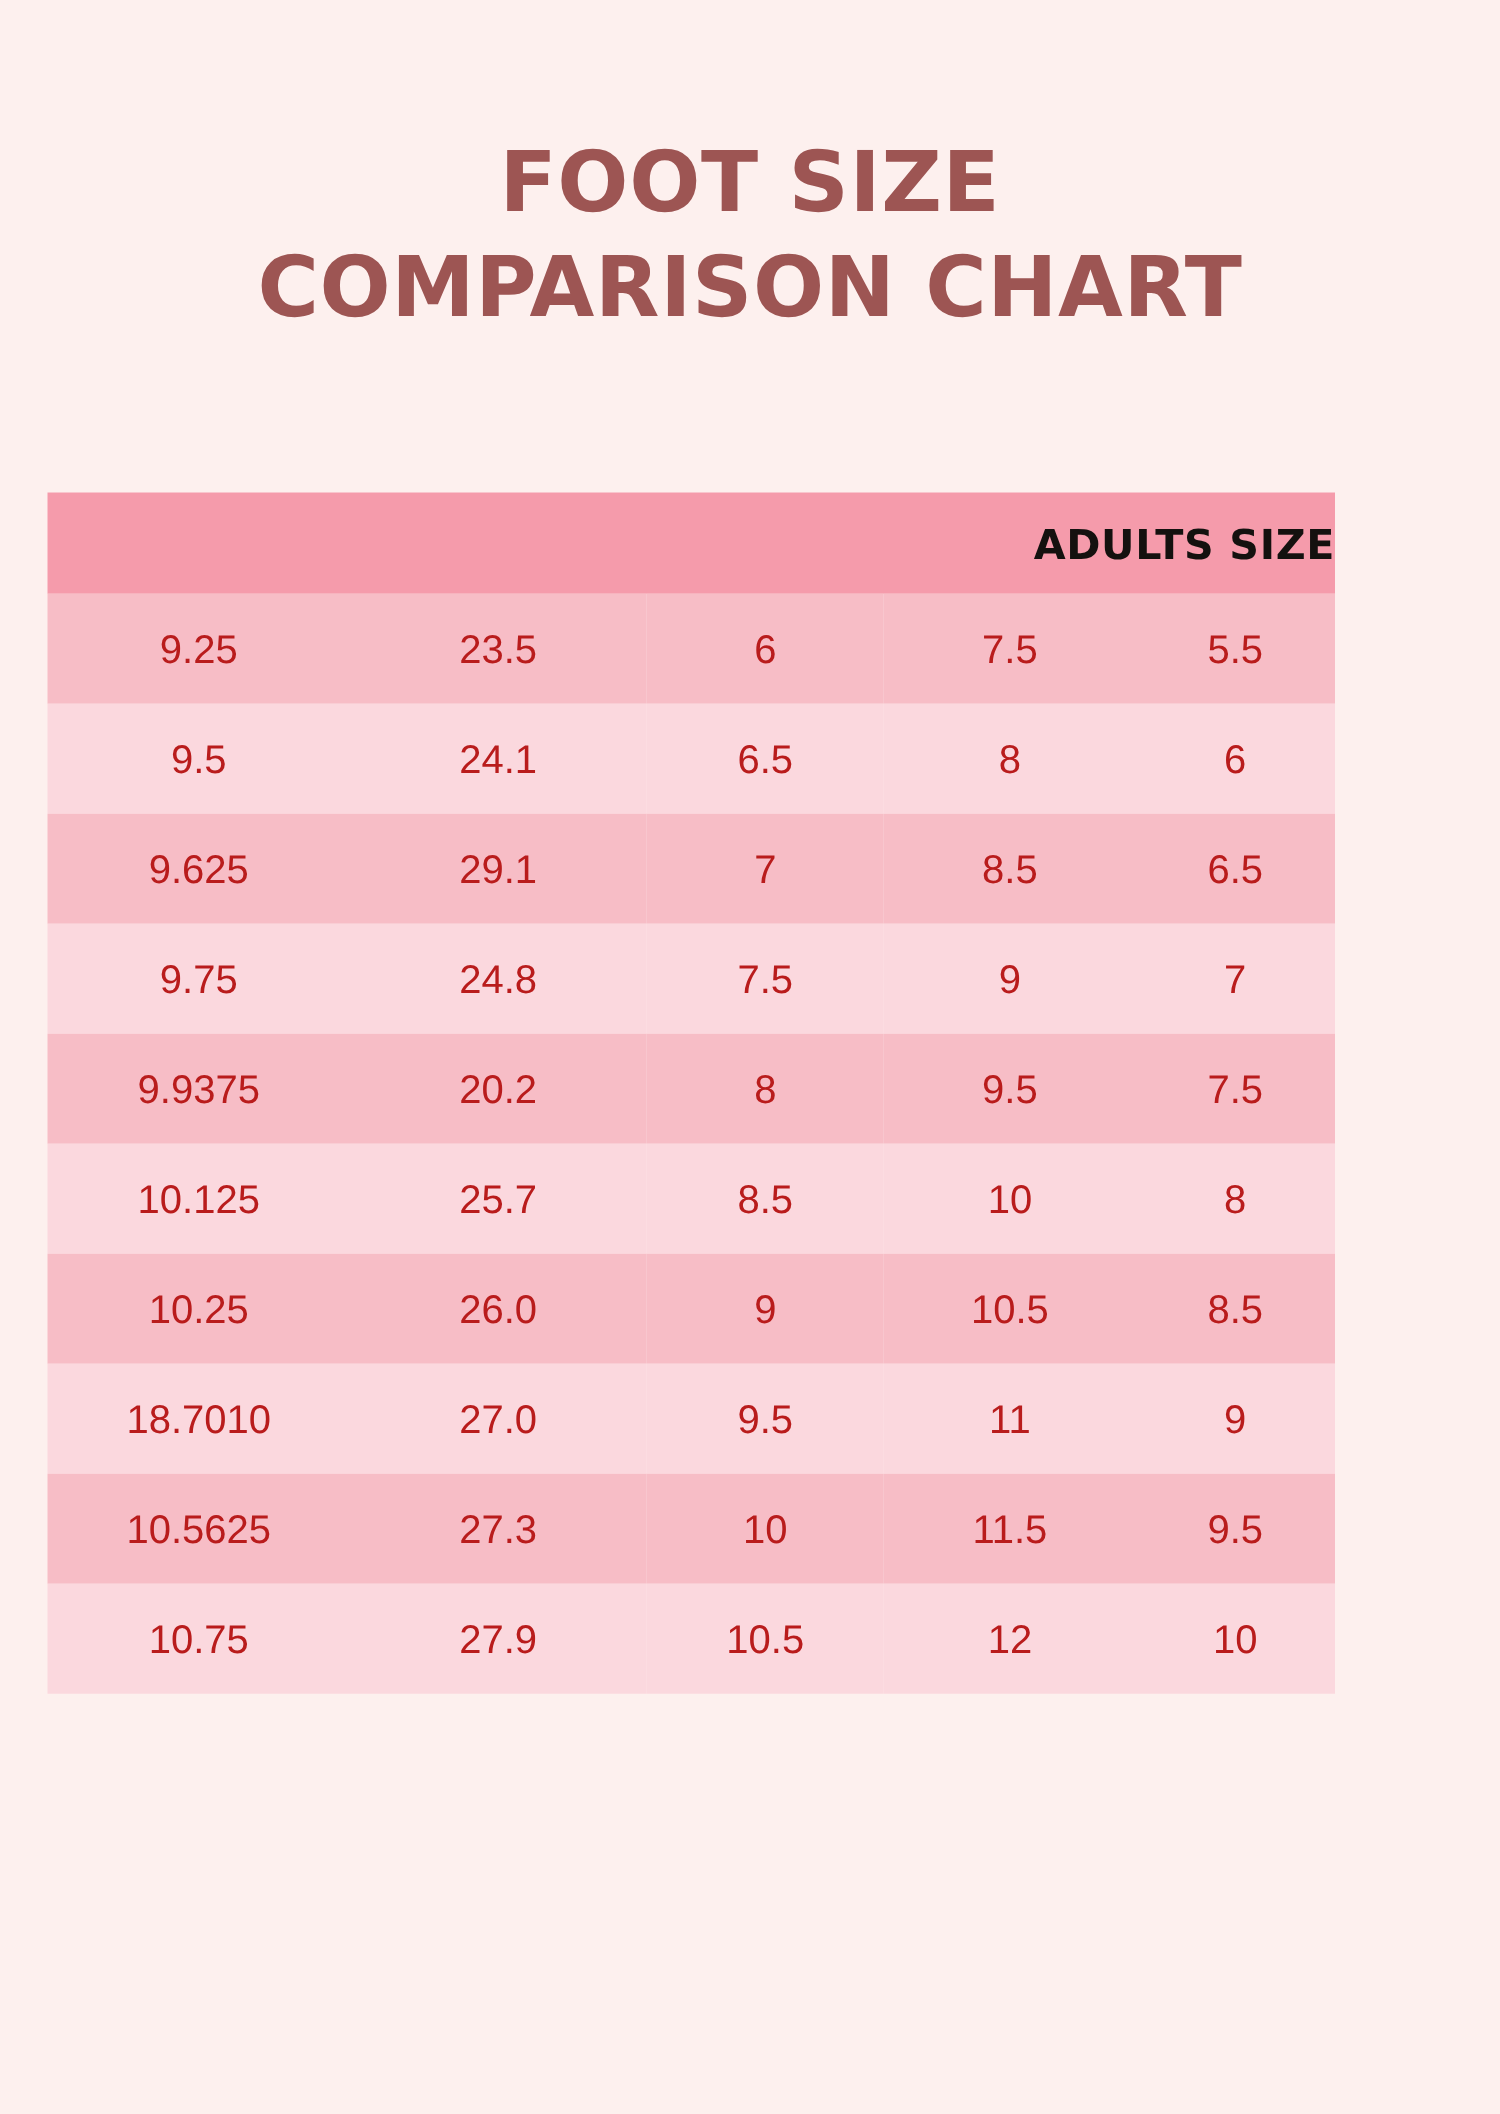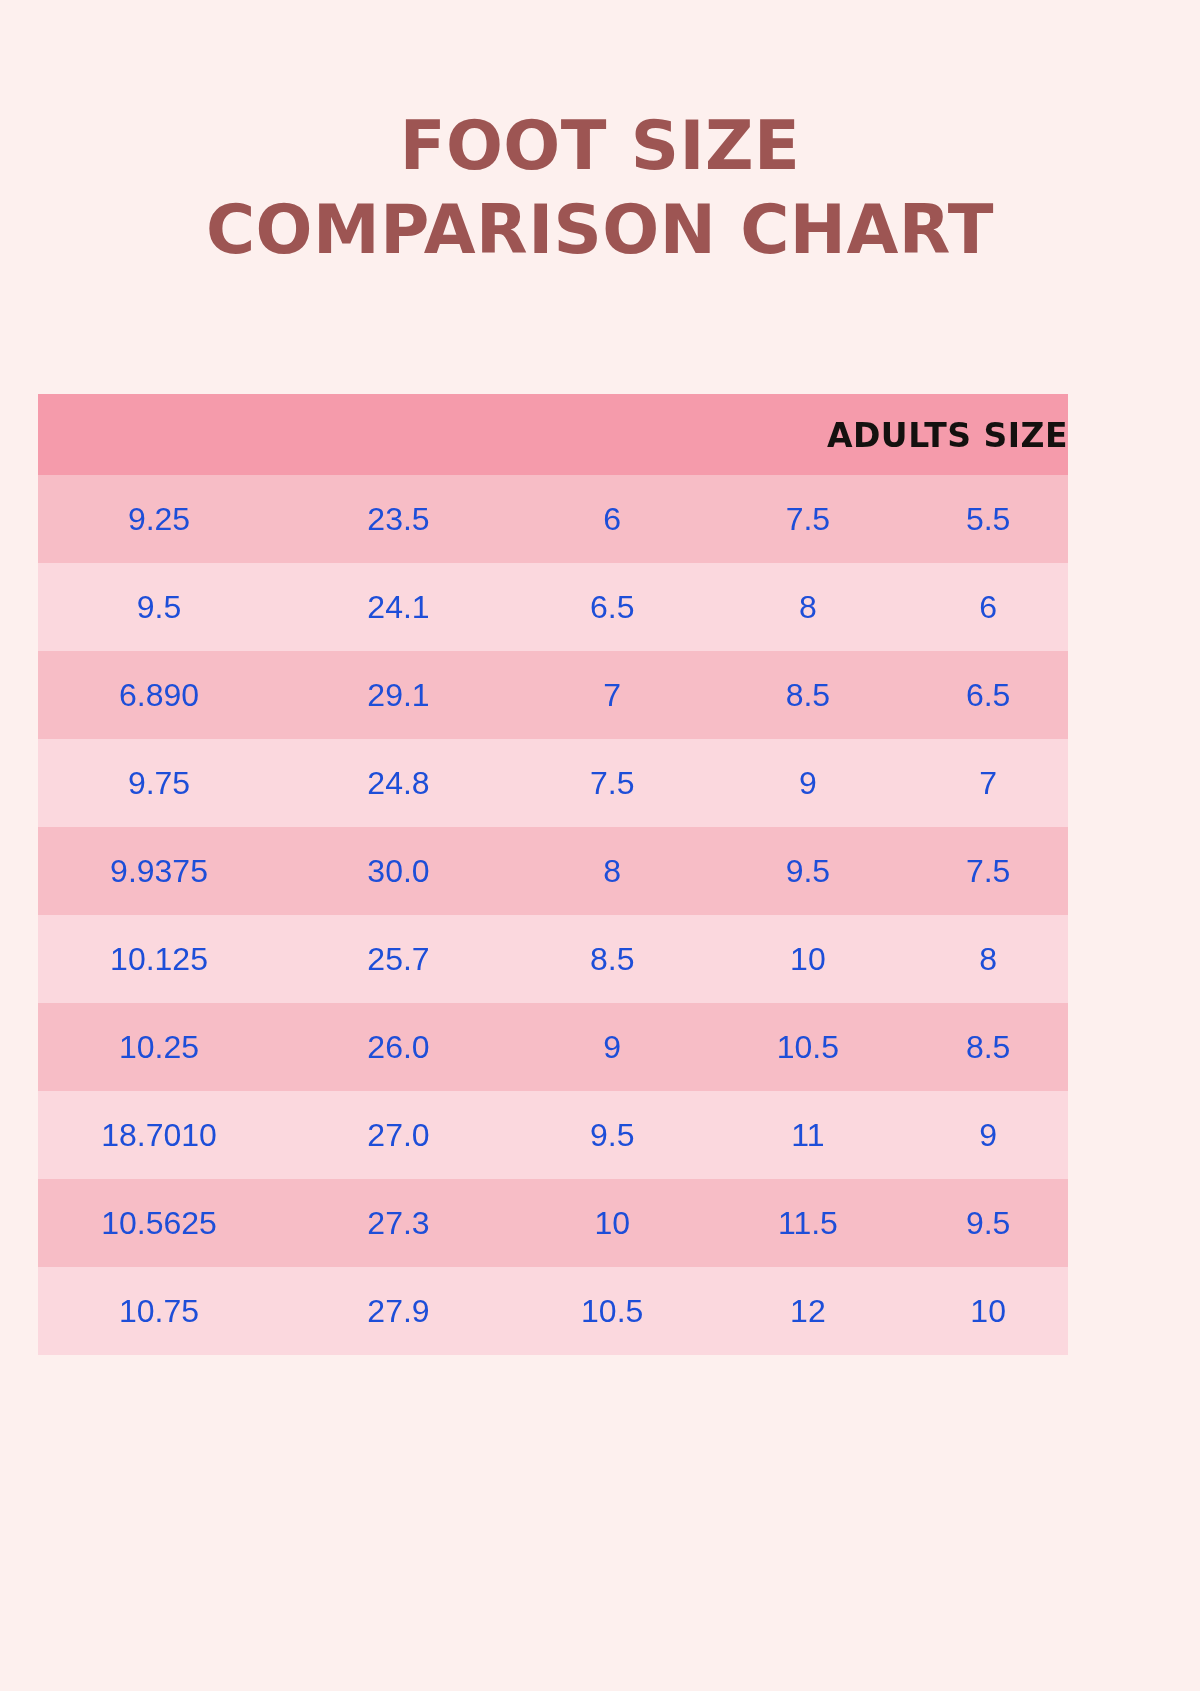--- a/index.html
+++ b/index.html
@@ -64,21 +64,21 @@
     letter-spacing: 0.4px;
     text-align: center;
     padding: 18px 4px 20px 4px;
     line-height: 1.45;
     text-transform: uppercase;
     vertical-align: middle;
   }
   table.size-chart tbody td {
     text-align: center;
     font-size: 32px;
-    color: #1d4ed8;
+    color: #b91c1c;
     font-family: "Liberation Sans", sans-serif;
     font-weight: 400;
     padding: 22px 4px;
     height: 44px;
     vertical-align: middle;
   }
   table.size-chart tbody tr.row-odd td {
     background: #f7bdc6;
   }
   table.size-chart tbody tr.row-even td {
@@ -121,36 +121,36 @@
           <td>5.5</td>
         </tr>
         <tr class="row-even">
           <td>9.5</td>
           <td>24.1</td>
           <td>6.5</td>
           <td>8</td>
           <td>6</td>
         </tr>
         <tr class="row-odd">
-          <td>6.890</td>
+          <td>9.625</td>
           <td>29.1</td>
           <td>7</td>
           <td>8.5</td>
           <td>6.5</td>
         </tr>
         <tr class="row-even">
           <td>9.75</td>
           <td>24.8</td>
           <td>7.5</td>
           <td>9</td>
           <td>7</td>
         </tr>
         <tr class="row-odd">
           <td>9.9375</td>
-          <td>30.0</td>
+          <td>20.2</td>
           <td>8</td>
           <td>9.5</td>
           <td>7.5</td>
         </tr>
         <tr class="row-even">
           <td>10.125</td>
           <td>25.7</td>
           <td>8.5</td>
           <td>10</td>
           <td>8</td>

